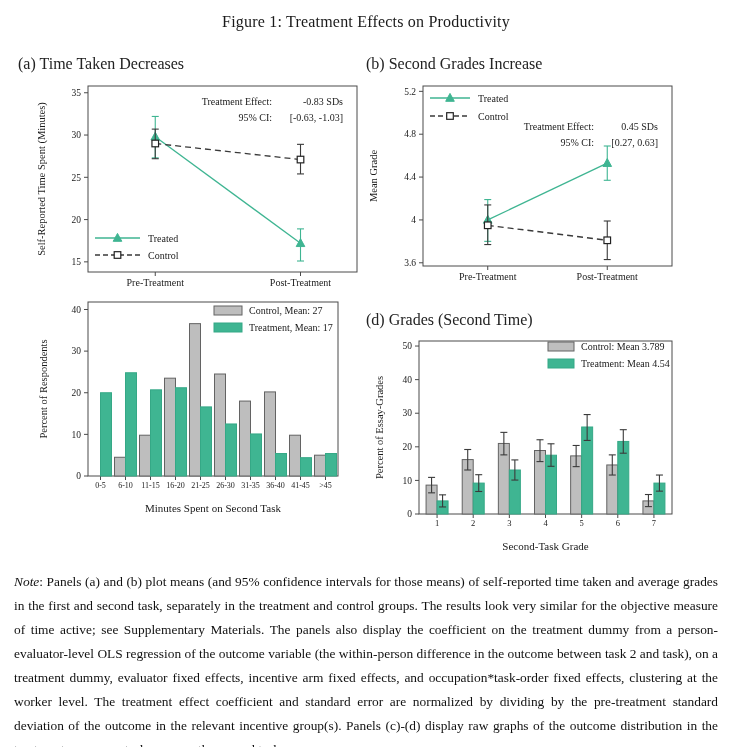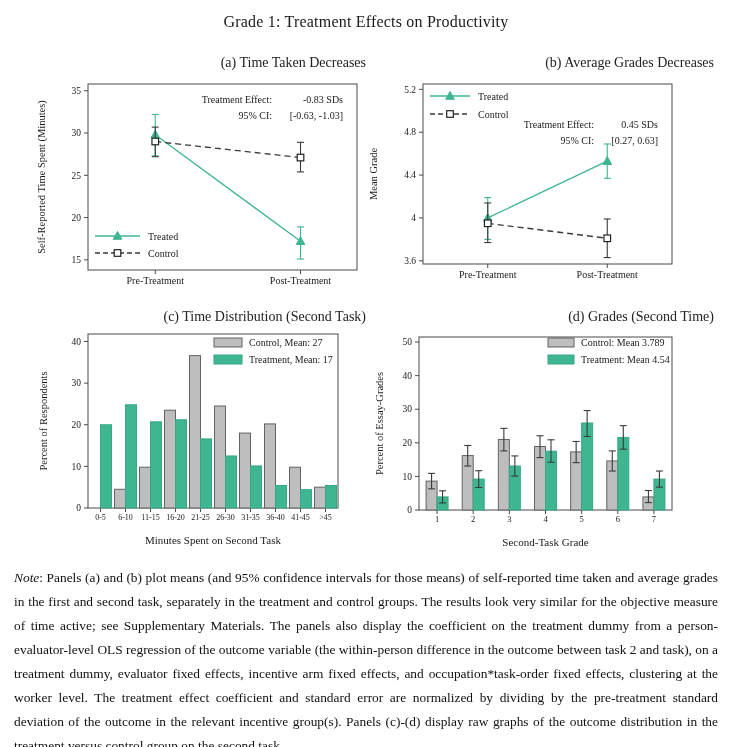--- a/index.html
+++ b/index.html
@@ -10,36 +10,36 @@
   }
   .fig-title{
     text-align:center;padding-top:13px;font-size:16px;letter-spacing:.2px;
   }
   .grid{
     display:grid;grid-template-columns:348px 348px;
     padding-left:18px;margin-top:10px;
   }
   .panel{width:348px;}
   .panel-title{
-    text-align:right;font-size:14px;color:#222;
+    text-align:left;font-size:16px;color:#222;
     margin:14px 0 5px 0;
   }
   .panel.row2 .panel-title{margin-top:13px;}
   svg.chart{display:block;}
   .note{
     margin:16px 14px 0 14px;font-size:13.4px;line-height:24px;
     text-align:justify;color:#111;
   }
   .note .note-label{font-style:italic;}
 </style>
 </head>
 <body>
 
 <div class="page">
-  <div class="fig-title">Grade 1: Treatment Effects on Productivity</div>
+  <div class="fig-title">Figure 1: Treatment Effects on Productivity</div>
 
   <div class="grid">
     <div class="panel">
       <div class="panel-title">(a) Time Taken Decreases</div>
       <svg class="chart" id="chart-a" width="348" height="220" viewBox="0 0 348 220">
           <g>
             <rect x="70" y="8" width="269" height="186" fill="none" stroke="#4A4A4A" stroke-width="1"></rect>
           </g>
           <g>
             <line x1="66" y1="183.85454545454544" x2="70" y2="183.85454545454544" stroke="#4A4A4A" stroke-width="1"></line>
@@ -92,21 +92,21 @@
           </g>
           <g>
             <text x="254" y="27" font-size="10" text-anchor="end" font-family="&quot;Liberation Serif&quot;,&quot;DejaVu Serif&quot;,serif" fill="#1A1A1A">Treatment Effect:</text>
             <text x="325" y="27" font-size="10" text-anchor="end" font-family="&quot;Liberation Serif&quot;,&quot;DejaVu Serif&quot;,serif" fill="#1A1A1A">-0.83 SDs</text>
             <text x="254" y="43" font-size="10" text-anchor="end" font-family="&quot;Liberation Serif&quot;,&quot;DejaVu Serif&quot;,serif" fill="#1A1A1A">95% CI:</text>
             <text x="325" y="43" font-size="10" text-anchor="end" font-family="&quot;Liberation Serif&quot;,&quot;DejaVu Serif&quot;,serif" fill="#1A1A1A">[-0.63, -1.03]</text>
           </g>
         </svg>
     </div>
     <div class="panel">
-      <div class="panel-title">(b) Average Grades Decreases</div>
+      <div class="panel-title">(b) Second Grades Increase</div>
       <svg class="chart" id="chart-b" width="348" height="220" viewBox="0 0 348 220">
           <g>
             <rect x="57" y="8" width="249" height="180" fill="none" stroke="#4A4A4A" stroke-width="1"></rect>
           </g>
           <g>
             <line x1="53" y1="184.78571428571428" x2="57" y2="184.78571428571428" stroke="#4A4A4A" stroke-width="1"></line>
             <text x="50" y="187.98571428571427" font-size="9.5" text-anchor="end" font-family="&quot;Liberation Serif&quot;,&quot;DejaVu Serif&quot;,serif" fill="#1A1A1A">3.6</text>
             <line x1="53" y1="141.92857142857142" x2="57" y2="141.92857142857142" stroke="#4A4A4A" stroke-width="1"></line>
             <text x="50" y="145.1285714285714" font-size="9.5" text-anchor="end" font-family="&quot;Liberation Serif&quot;,&quot;DejaVu Serif&quot;,serif" fill="#1A1A1A">4</text>
             <line x1="53" y1="99.07142857142853" x2="57" y2="99.07142857142853" stroke="#4A4A4A" stroke-width="1"></line>
@@ -155,21 +155,20 @@
           </g>
           <g>
             <text x="228" y="52" font-size="10" text-anchor="end" font-family="&quot;Liberation Serif&quot;,&quot;DejaVu Serif&quot;,serif" fill="#1A1A1A">Treatment Effect:</text>
             <text x="292" y="52" font-size="10" text-anchor="end" font-family="&quot;Liberation Serif&quot;,&quot;DejaVu Serif&quot;,serif" fill="#1A1A1A">0.45 SDs</text>
             <text x="228" y="68" font-size="10" text-anchor="end" font-family="&quot;Liberation Serif&quot;,&quot;DejaVu Serif&quot;,serif" fill="#1A1A1A">95% CI:</text>
             <text x="292" y="68" font-size="10" text-anchor="end" font-family="&quot;Liberation Serif&quot;,&quot;DejaVu Serif&quot;,serif" fill="#1A1A1A">[0.27, 0.63]</text>
           </g>
         </svg>
     </div>
     <div class="panel row2">
-      <div class="panel-title">(c) Time Distribution (Second Task)</div>
       <svg class="chart" id="chart-c" width="348" height="220" viewBox="0 0 348 220">
           <g>
             <rect x="70" y="4" width="250" height="174" fill="none" stroke="#4A4A4A" stroke-width="1"></rect>
           </g>
           <g>
             <line x1="66" y1="178" x2="70" y2="178" stroke="#4A4A4A" stroke-width="1"></line>
             <text x="63" y="181.2" font-size="9.5" text-anchor="end" font-family="&quot;Liberation Serif&quot;,&quot;DejaVu Serif&quot;,serif" fill="#1A1A1A">0</text>
             <line x1="66" y1="136.3732057416268" x2="70" y2="136.3732057416268" stroke="#4A4A4A" stroke-width="1"></line>
             <text x="63" y="139.5732057416268" font-size="9.5" text-anchor="end" font-family="&quot;Liberation Serif&quot;,&quot;DejaVu Serif&quot;,serif" fill="#1A1A1A">10</text>
             <line x1="66" y1="94.74641148325358" x2="70" y2="94.74641148325358" stroke="#4A4A4A" stroke-width="1"></line>

